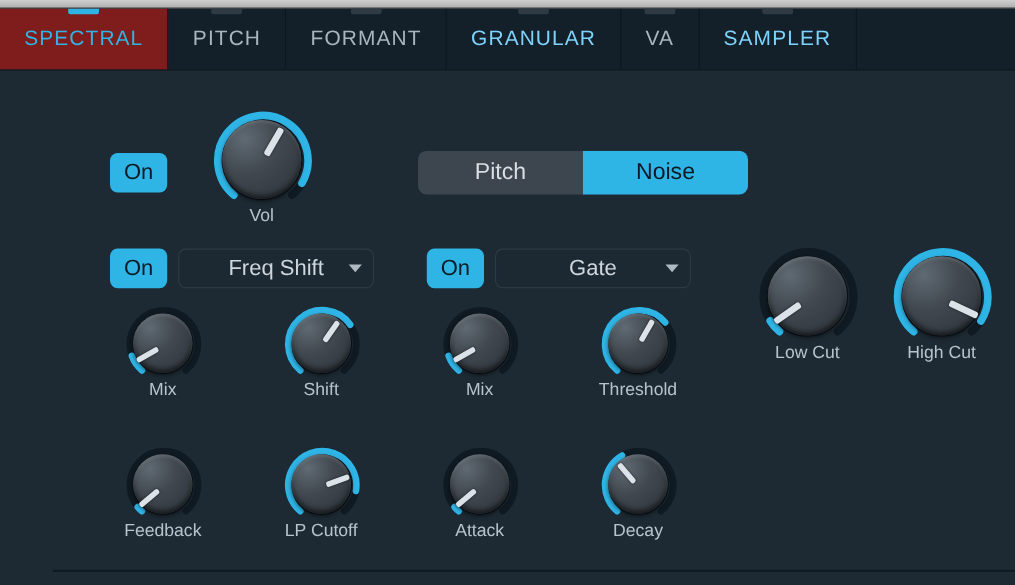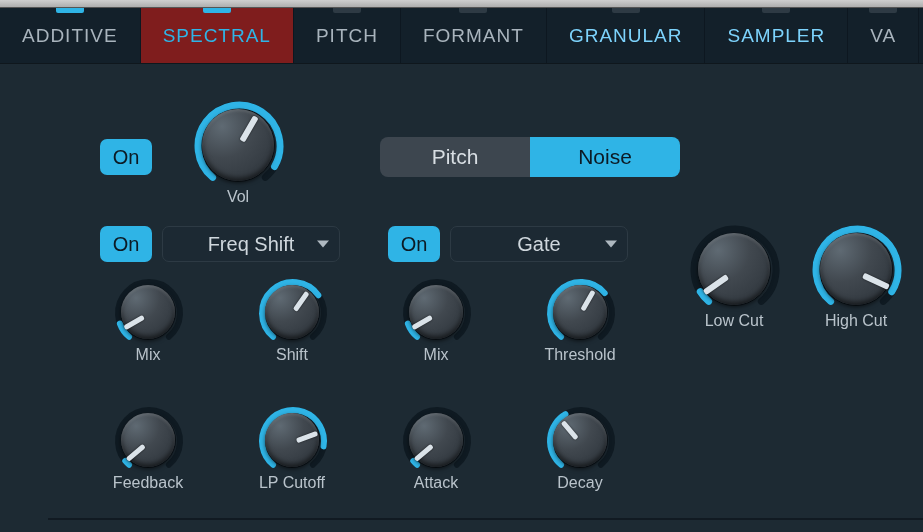--- a/index.html
+++ b/index.html
@@ -133,47 +133,43 @@
   .filters { display:flex; gap: 26px; margin-left: 10px; margin-top: 6px;}
   
   .bottom-line { position:absolute; left:0;right:0;bottom:12px;height:2px;background:#111a22;}
 </style>
 </head>
 <body>
 
 <div class="window-chrome"></div>
 
 <div class="tabs">
-  <div class="tab">
-      <span class="tab-indicator"></span>
-      <span>ADDITIVE</span>
-    </div>
   <div class="tab active">
       <span class="tab-indicator"></span>
       <span>SPECTRAL</span>
     </div>
   <div class="tab">
       <span class="tab-indicator off"></span>
       <span>PITCH</span>
     </div>
   <div class="tab">
       <span class="tab-indicator off"></span>
       <span>FORMANT</span>
     </div>
   <div class="tab disabled">
       <span class="tab-indicator off"></span>
       <span>GRANULAR</span>
     </div>
+  <div class="tab">
+      <span class="tab-indicator off"></span>
+      <span>VA</span>
+    </div>
   <div class="tab disabled">
       <span class="tab-indicator off"></span>
       <span>SAMPLER</span>
-    </div>
-  <div class="tab">
-      <span class="tab-indicator off"></span>
-      <span>VA</span>
     </div>
 </div>
 
 <div class="panel">
 
   <div class="row1">
     <div class="on-btn">On</div>
     <div class="knob-wrap vol">
       <div class="knob big">
           <svg viewBox="0 0 98 98">

